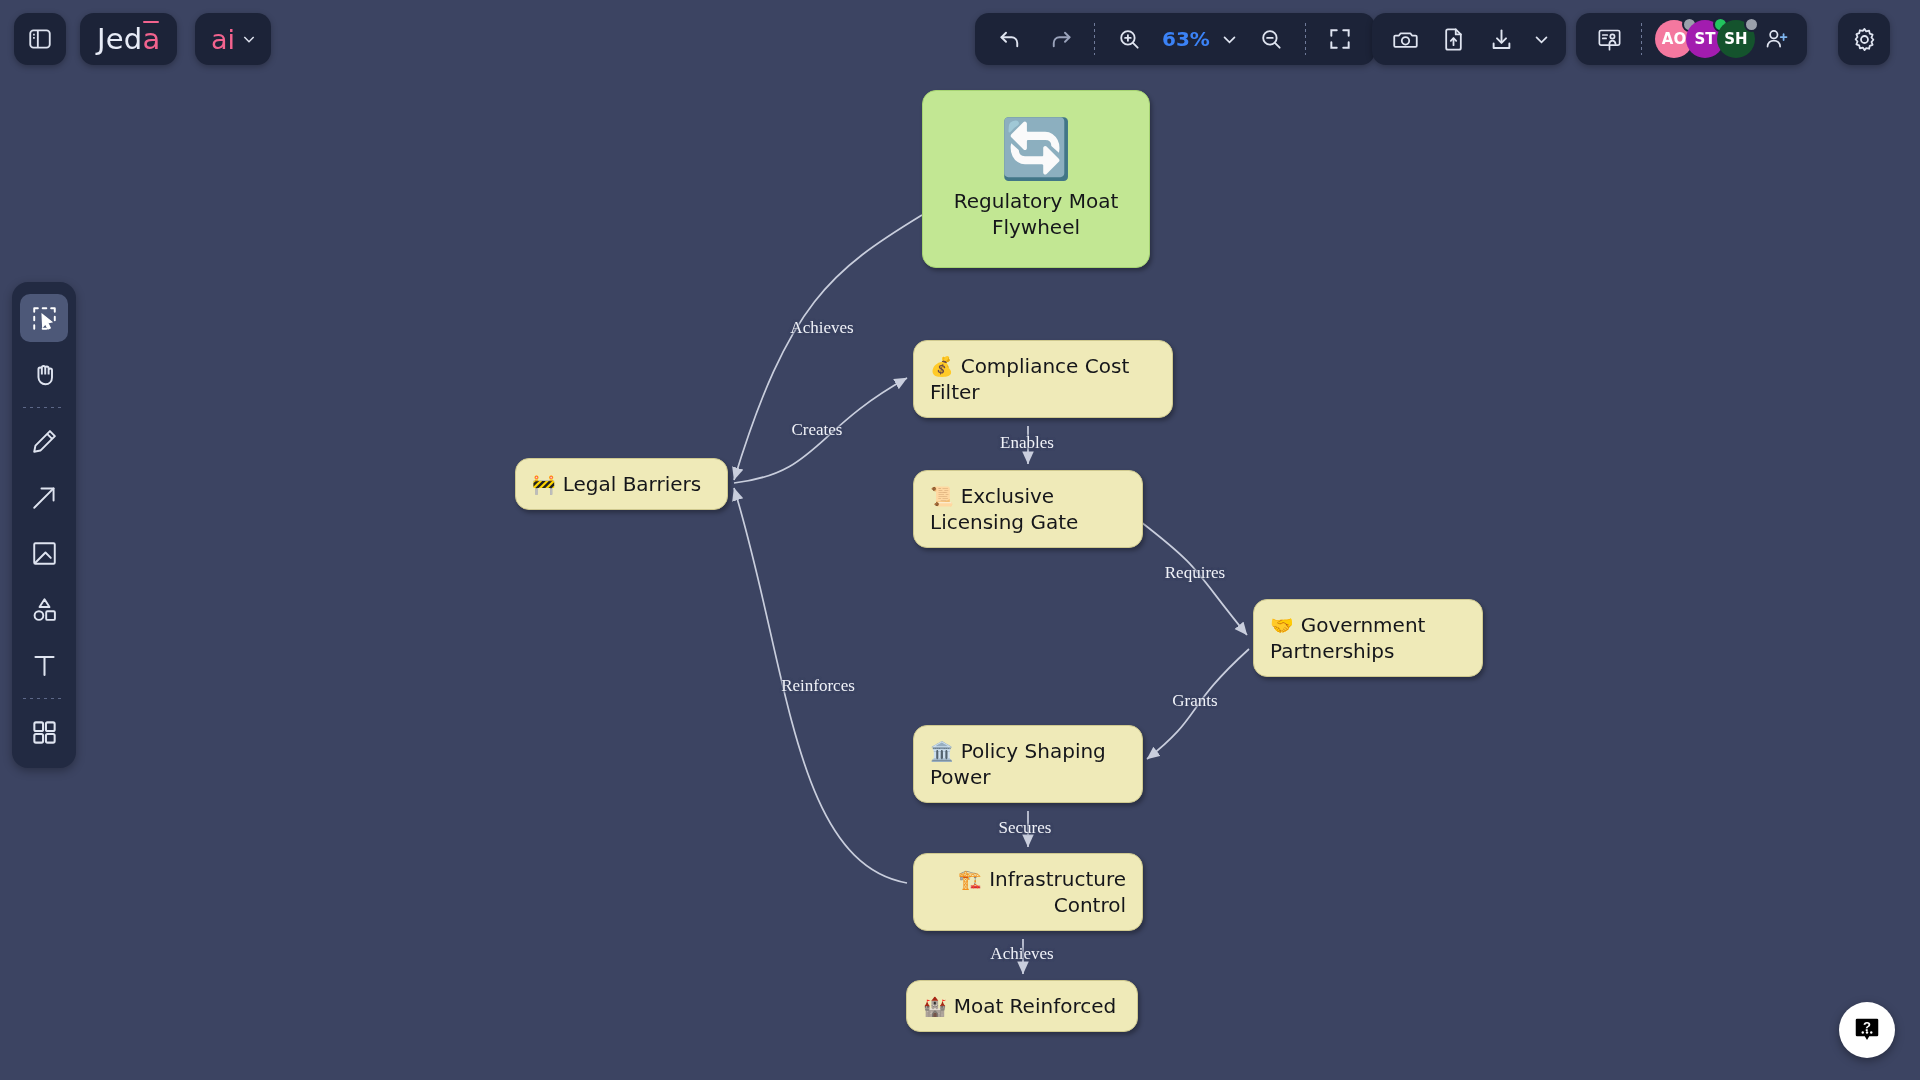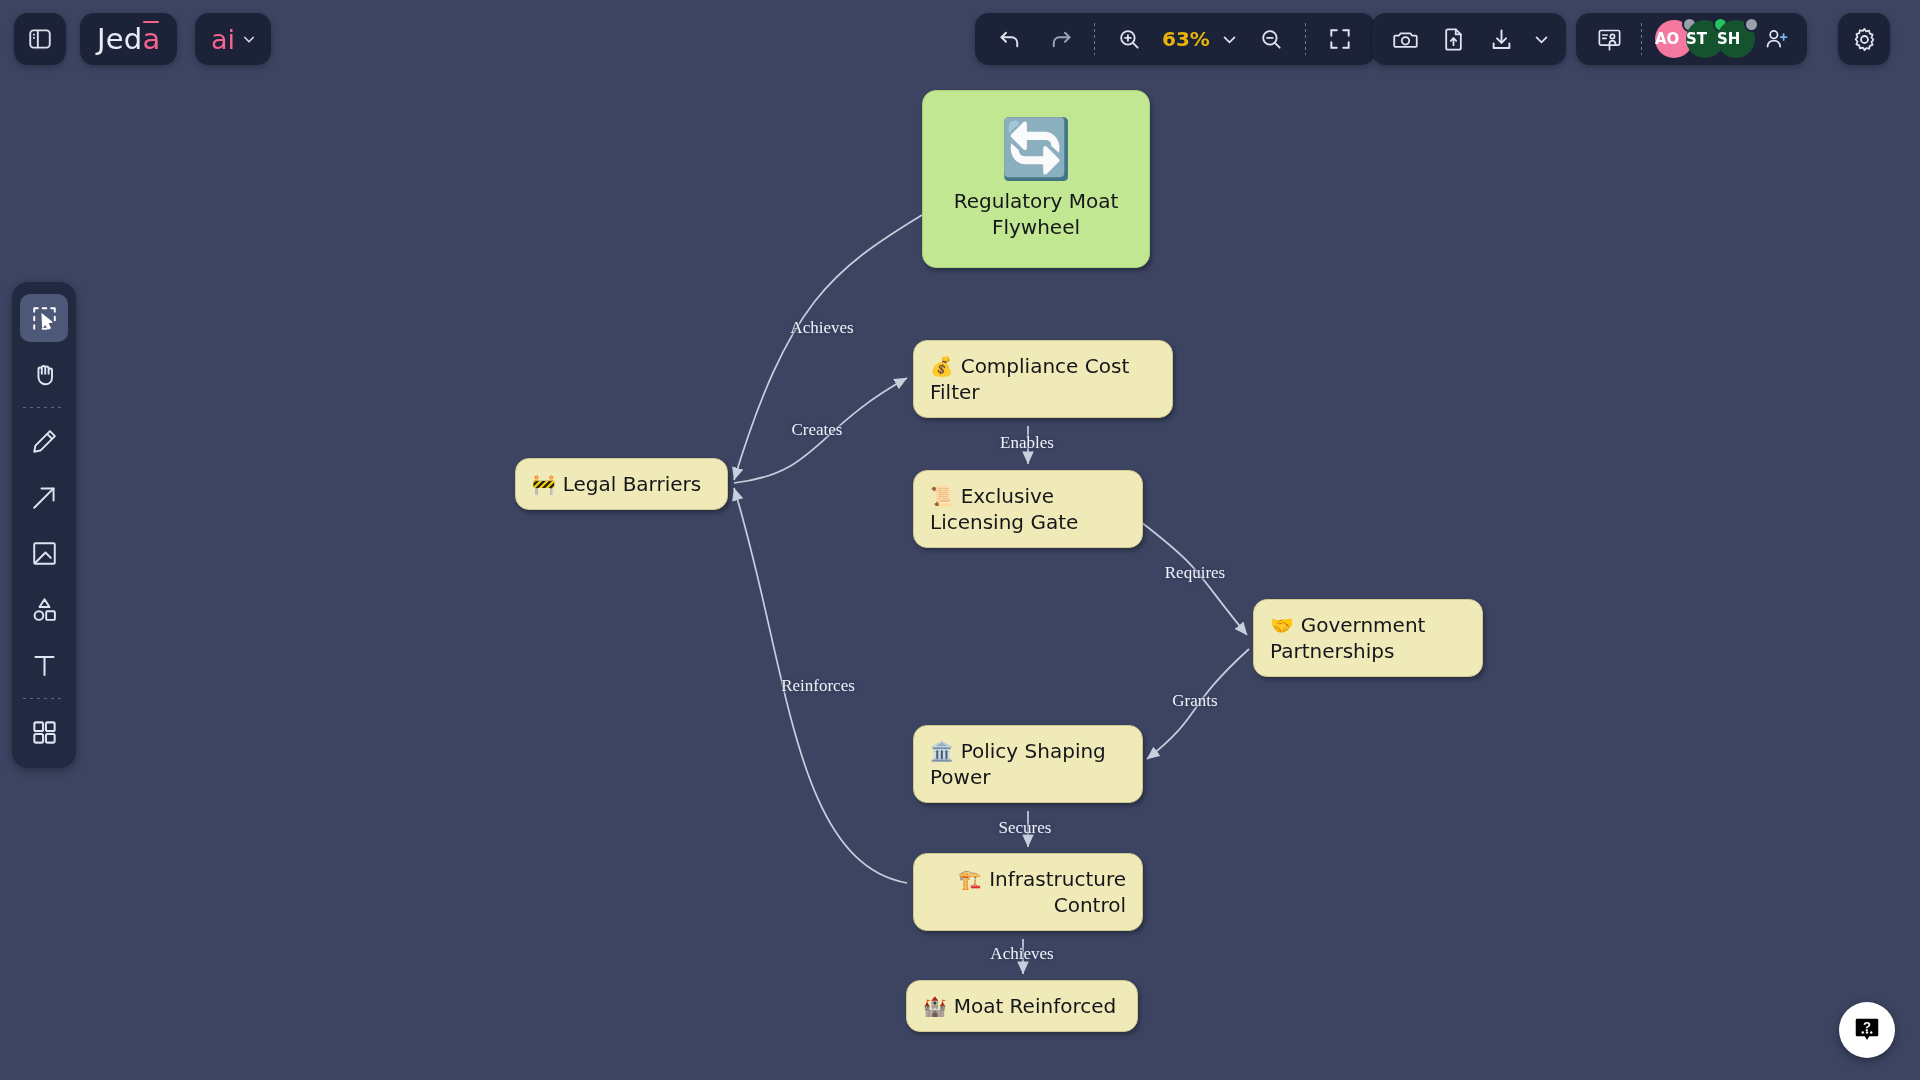--- a/index.html
+++ b/index.html
@@ -55,34 +55,34 @@
 
   .zoomgrp { position: absolute; top: 13px; left: 975px; padding: 0 12px; gap: 4px; }
   .tbtn {
     width: 46px; height: 46px; border-radius: 10px;
     display: flex; align-items: center; justify-content: center;
     cursor: pointer;
   }
   .vdiv { width: 1px; height: 32px; margin: 0 7px;
     background: repeating-linear-gradient(to bottom,#6f7a99 0 3px,transparent 3px 6px); }
   .zoomval {
-    color: #eab308; font-weight: bold; font-size: 20px;
+    color: #3b82f6; font-weight: bold; font-size: 20px;
     padding: 0 2px 0 6px; font-family: "DejaVu Sans", sans-serif;
   }
 
   .exportgrp { position: absolute; top: 13px; left: 1372px; padding: 0 10px; gap: 2px; }
   .peoplegrp { position: absolute; top: 13px; left: 1576px; padding: 0 12px 0 10px; gap: 2px; }
   .gear-btn { position: absolute; top: 13px; left: 1838px; width: 52px; height: 52px;
               background: #1c2338; border-radius: 14px;
               display: flex; align-items: center; justify-content: center;
               box-shadow: 0 2px 6px rgba(0,0,0,.28); cursor: pointer; }
 
   .avatar {
     position: relative; width: 38px; height: 38px; border-radius: 50%;
-    display: flex; align-items: center; 
+    display: flex; align-items: center; justify-content: center;
     font-size: 15px; font-weight: bold; color: #fff;
     font-family: "DejaVu Sans", sans-serif;
     margin-left: -7px; cursor: pointer;
   }
   .avatar:first-of-type { margin-left: 4px; }
   .avatar .dot {
     position: absolute; top: -3px; right: -4px;
     width: 15px; height: 15px; border-radius: 50%;
     border: 2px solid #1c2338;
   }
@@ -260,21 +260,21 @@
             <path d="M11.8 16c.3-2 1.4-3 2.8-3s2.5 1 2.8 3"></path>
           <line x1="12" y1="17" x2="12" y2="21"></line>
         </svg>
       </div>
       <div class="vdiv"></div>
       <div id="avatars" style="display:flex;align-items:center">
           <div class="avatar" style="background: rgb(244, 120, 159);">
             <span>AO</span>
             <span class="dot" style="background: rgb(154, 160, 171);"></span>
           </div>
-          <div class="avatar" style="background: #14532d;">
+          <div class="avatar" style="background: #a21caf;">
             <span>ST</span>
             <span class="dot" style="background: rgb(34, 197, 94);"></span>
           </div>
           <div class="avatar" style="background: #14532d;">
             <span>SH</span>
             <span class="dot" style="background: rgb(154, 160, 171);"></span>
           </div>
         </div>
       <div class="tbtn" style="width:38px">
         <svg width="26" height="26" viewBox="0 0 24 24" fill="none" stroke="#dfe4f0" stroke-width="1.6" stroke-linecap="round">

